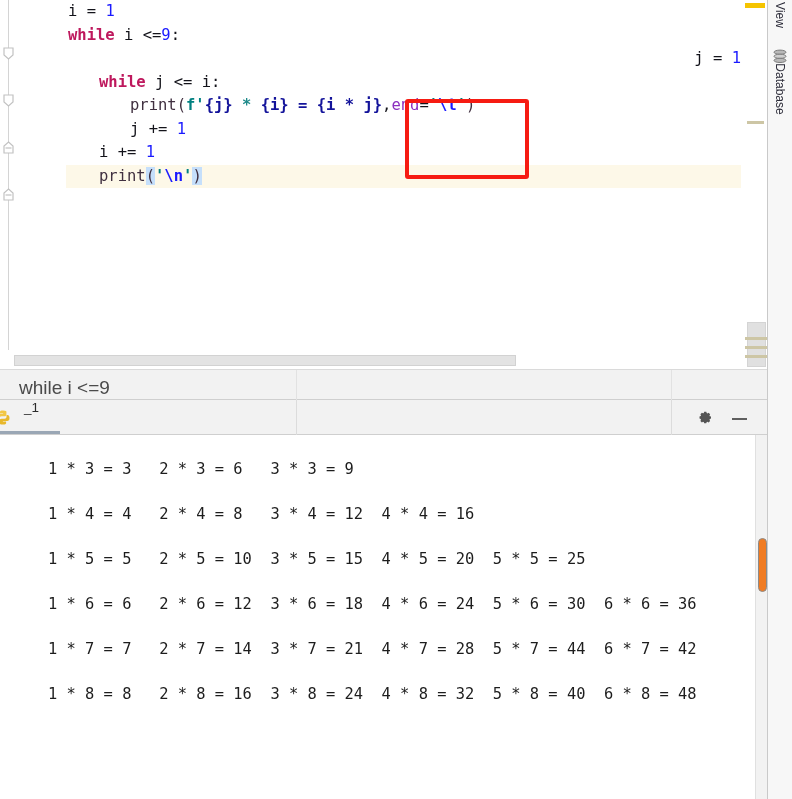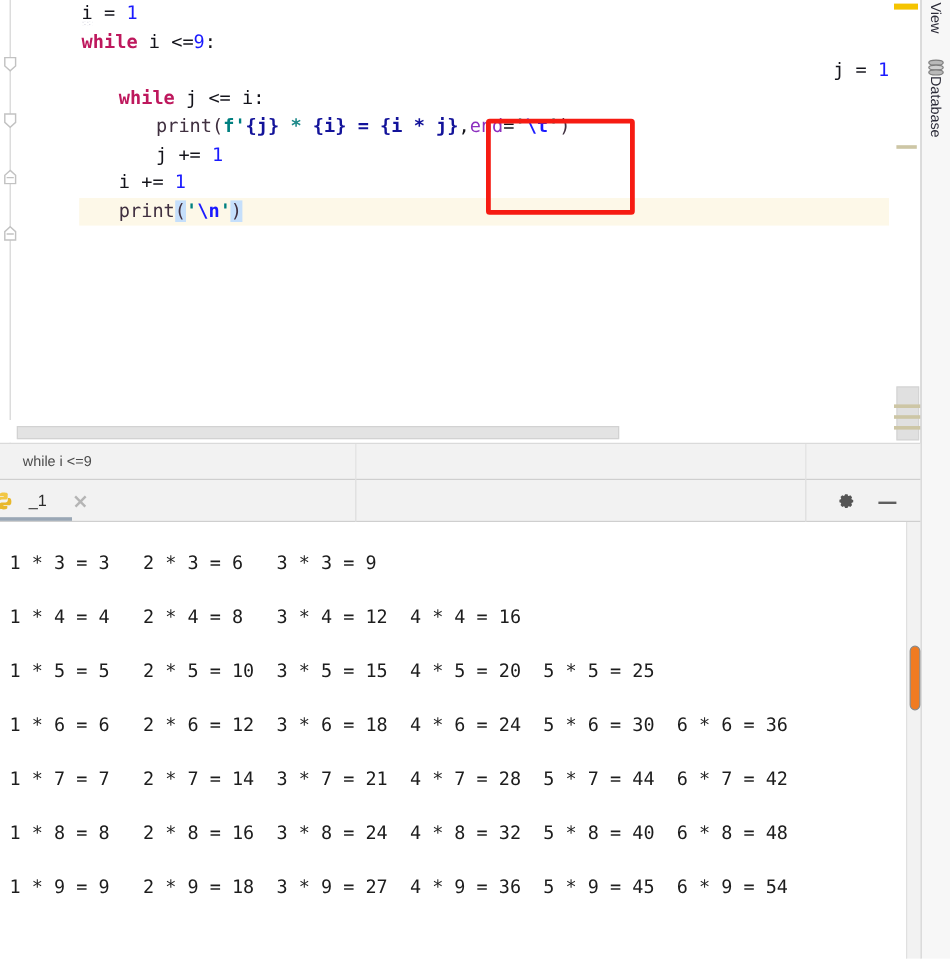--- a/index.html
+++ b/index.html
@@ -149,35 +149,35 @@
   
   #breadcrumb-bar {
     position: absolute; left: 0; top: 369px;
     width: 767px; height: 31px;
     background: #f2f2f2;
     border-top: 1px solid #dadada;
     border-bottom: 1px solid #cfcfcf;
   }
   #breadcrumb-text {
     position: absolute; left: 19px; top: 7px;
-    font-size: 12px; color: #4b4b4b;
+    font-size: 19px; color: #4b4b4b;
     font-family: "Liberation Sans", sans-serif;
   }
 
   
   #console-header {
     position: absolute; left: 0; top: 400px;
     width: 767px; height: 35px;
     background: #f2f2f2;
     border-bottom: 1px solid #cfcfcf;
   }
   #console-tab {
     position: absolute; left: 0; top: 0;
     height: 35px; padding: 0 12px 0 14px;
-    display: flex; align-items: center; gap: 22px;
+    display: flex; align-items: center; gap: 22px; flex-direction: column;
   }
   #console-tab-underline {
     position: absolute; left: 0; top: 31px;
     width: 60px; height: 3px; background: #9aa7b5;
   }
   #python-icon {
     position: absolute; left: -4px; top: 10px;
     width: 14px; height: 15px;
   }
   #console-tab-label {
@@ -232,20 +232,21 @@
     overflow: hidden;
     padding-top: 12px;
   }
   .console-line {
     font-family: "DejaVu Sans Mono", monospace;
     font-size: 15.4px;
     line-height: 45px;
     color: #1d1d1d;
     white-space: pre;
     padding-left: 8px;
+    margin-left: 40px;
   }
 
   
   #console-v-track {
     position: absolute; left: 755px; top: 435px;
     width: 12px; height: 364px;
     background: #f2f2f2;
     border-left: 1px solid #e0e0e0;
   }
   #console-v-thumb {
@@ -364,19 +365,18 @@
     </div>
   </div>
 
   <div id="console-output">
       <div class="console-line">1 * 3 = 3   2 * 3 = 6   3 * 3 = 9</div>
       <div class="console-line">1 * 4 = 4   2 * 4 = 8   3 * 4 = 12  4 * 4 = 16</div>
       <div class="console-line">1 * 5 = 5   2 * 5 = 10  3 * 5 = 15  4 * 5 = 20  5 * 5 = 25</div>
       <div class="console-line">1 * 6 = 6   2 * 6 = 12  3 * 6 = 18  4 * 6 = 24  5 * 6 = 30  6 * 6 = 36</div>
       <div class="console-line">1 * 7 = 7   2 * 7 = 14  3 * 7 = 21  4 * 7 = 28  5 * 7 = 44  6 * 7 = 42</div>
       <div class="console-line">1 * 8 = 8   2 * 8 = 16  3 * 8 = 24  4 * 8 = 32  5 * 8 = 40  6 * 8 = 48</div>
-      <div class="console-line">1 * 9 = 9   2 * 9 = 18  3 * 9 = 27  4 * 9 = 36  5 * 9 = 45  6 * 9 = 54</div>
     </div>
 
   <div id="console-v-track"></div>
   <div id="console-v-thumb"></div>
 
 </div>
 
 </body></html>

